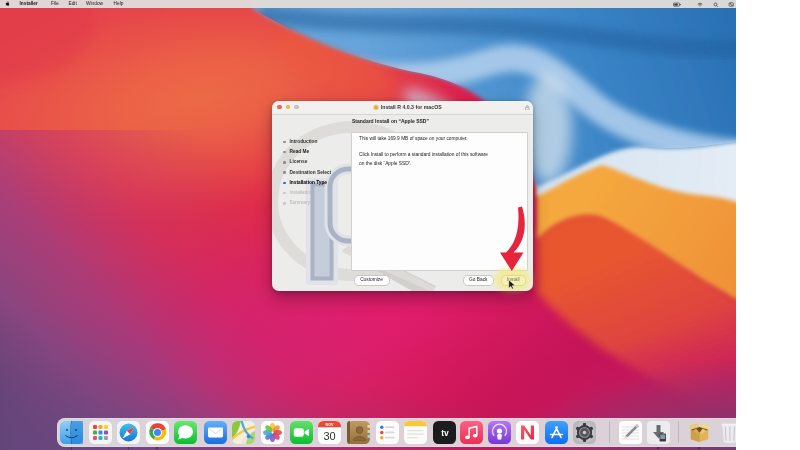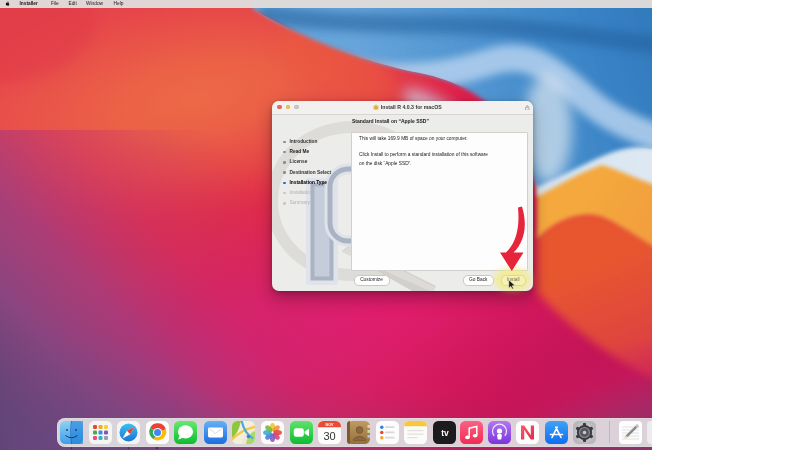--- a/index.html
+++ b/index.html
@@ -1,17 +1,17 @@
 <!DOCTYPE html>
 <html><head>
 <meta charset="utf-8">
 <style>
   html,body{margin:0;padding:0;}
   body{width:800px;height:450px;overflow:hidden;font-family:"Liberation Sans",sans-serif;}
-  #scene{position:relative;width:652px;height:450px;overflow:hidden;background:#c21745;}
+  #scene{position:relative;width:736px;height:450px;overflow:hidden;background:#c21745;}
   #wall{position:absolute;left:0;top:0;}
   #menubar{position:absolute;left:0;top:0;width:800px;height:7.5px;background:rgba(224,221,219,0.96);font-size:4.8px;color:#1a1a1a;}
   .mtxt{position:absolute;top:1.2px;line-height:5px;}
   #win{position:absolute;left:272px;top:100.5px;width:261px;height:190px;border-radius:7px;background:#ececea;box-shadow:0 7px 16px rgba(0,0,0,0.30),0 1px 4px rgba(0,0,0,0.22);overflow:hidden;}
   #titlebar{position:absolute;left:0;top:0;width:100%;height:13px;background:#f3f1f0;border-bottom:0.5px solid #d8d5d3;}
   .tl{position:absolute;top:4.4px;width:4.6px;height:4.6px;border-radius:50%;}
   #wtitle{position:absolute;left:10px;right:0;top:3.3px;text-align:center;font-size:5.2px;font-weight:bold;color:#333;}
   #whitebox{position:absolute;left:79px;top:31.5px;width:175px;height:136.5px;background:#fdfdfd;border:0.5px solid #d2cfcd;border-radius:1px;}
   #stdhdr{position:absolute;left:80px;top:17px;font-size:5px;font-weight:bold;color:#1c1c1c;}
   .bodytxt{position:absolute;font-size:4.8px;color:#222;}

